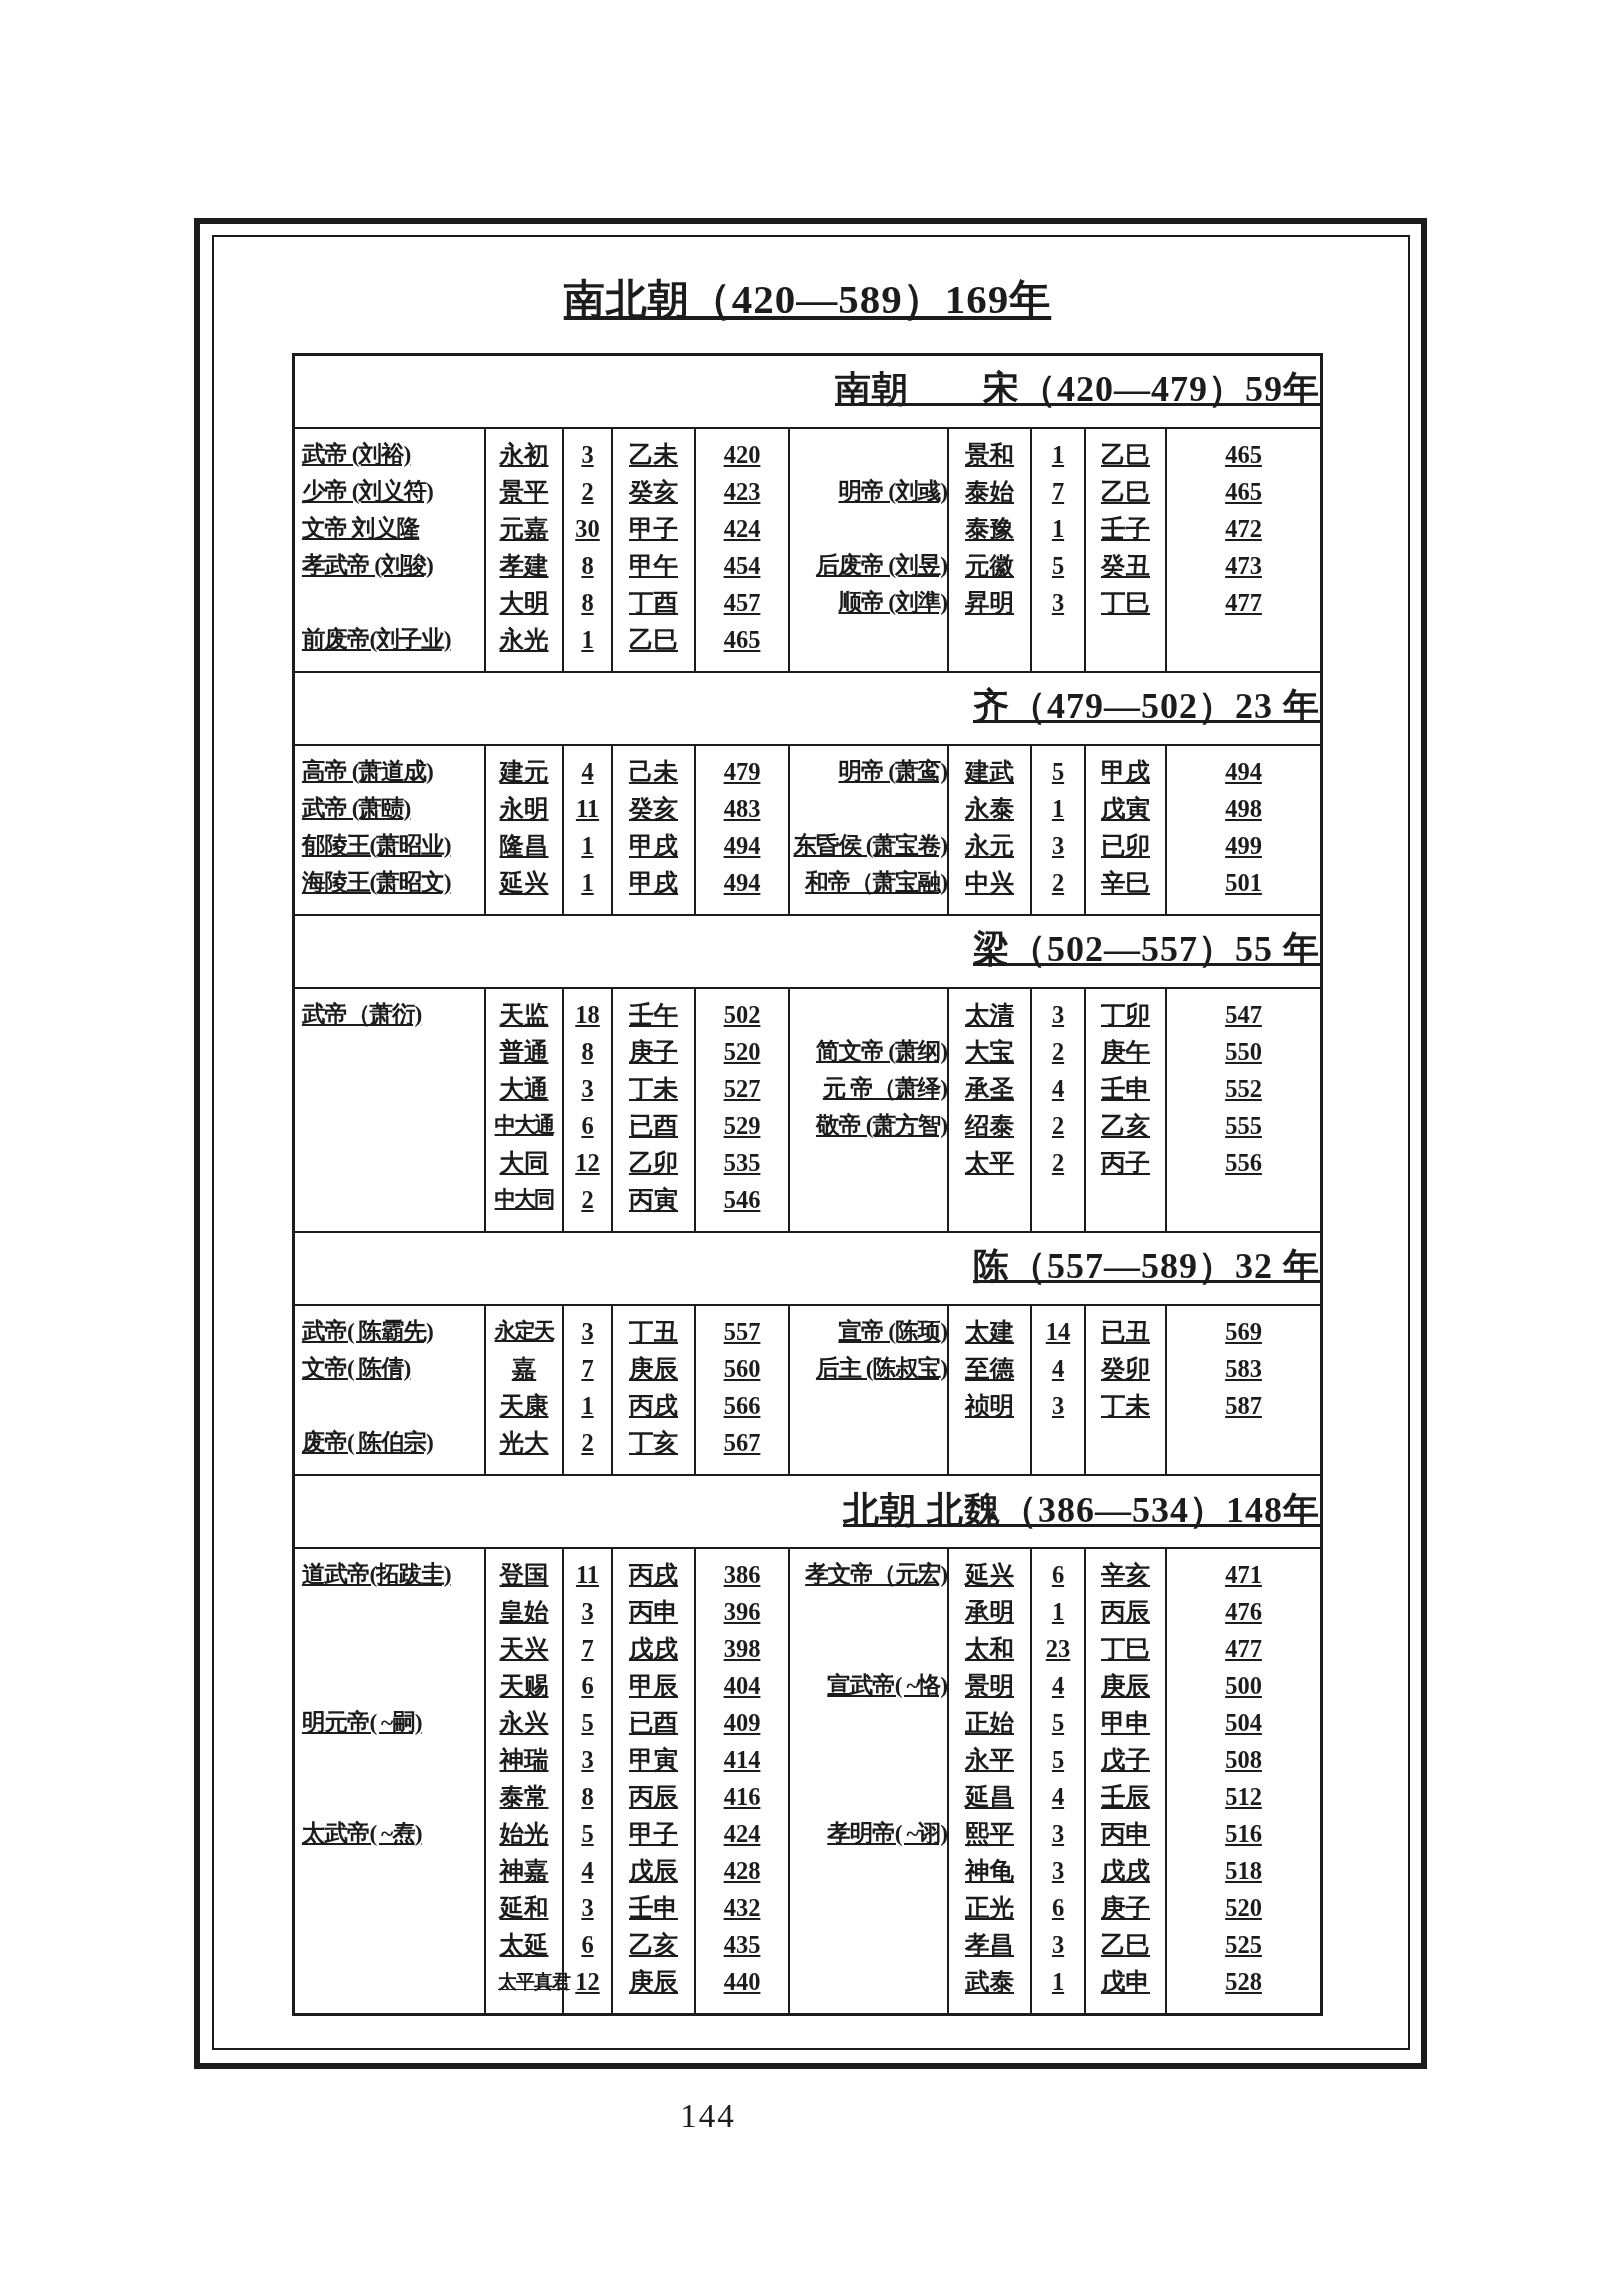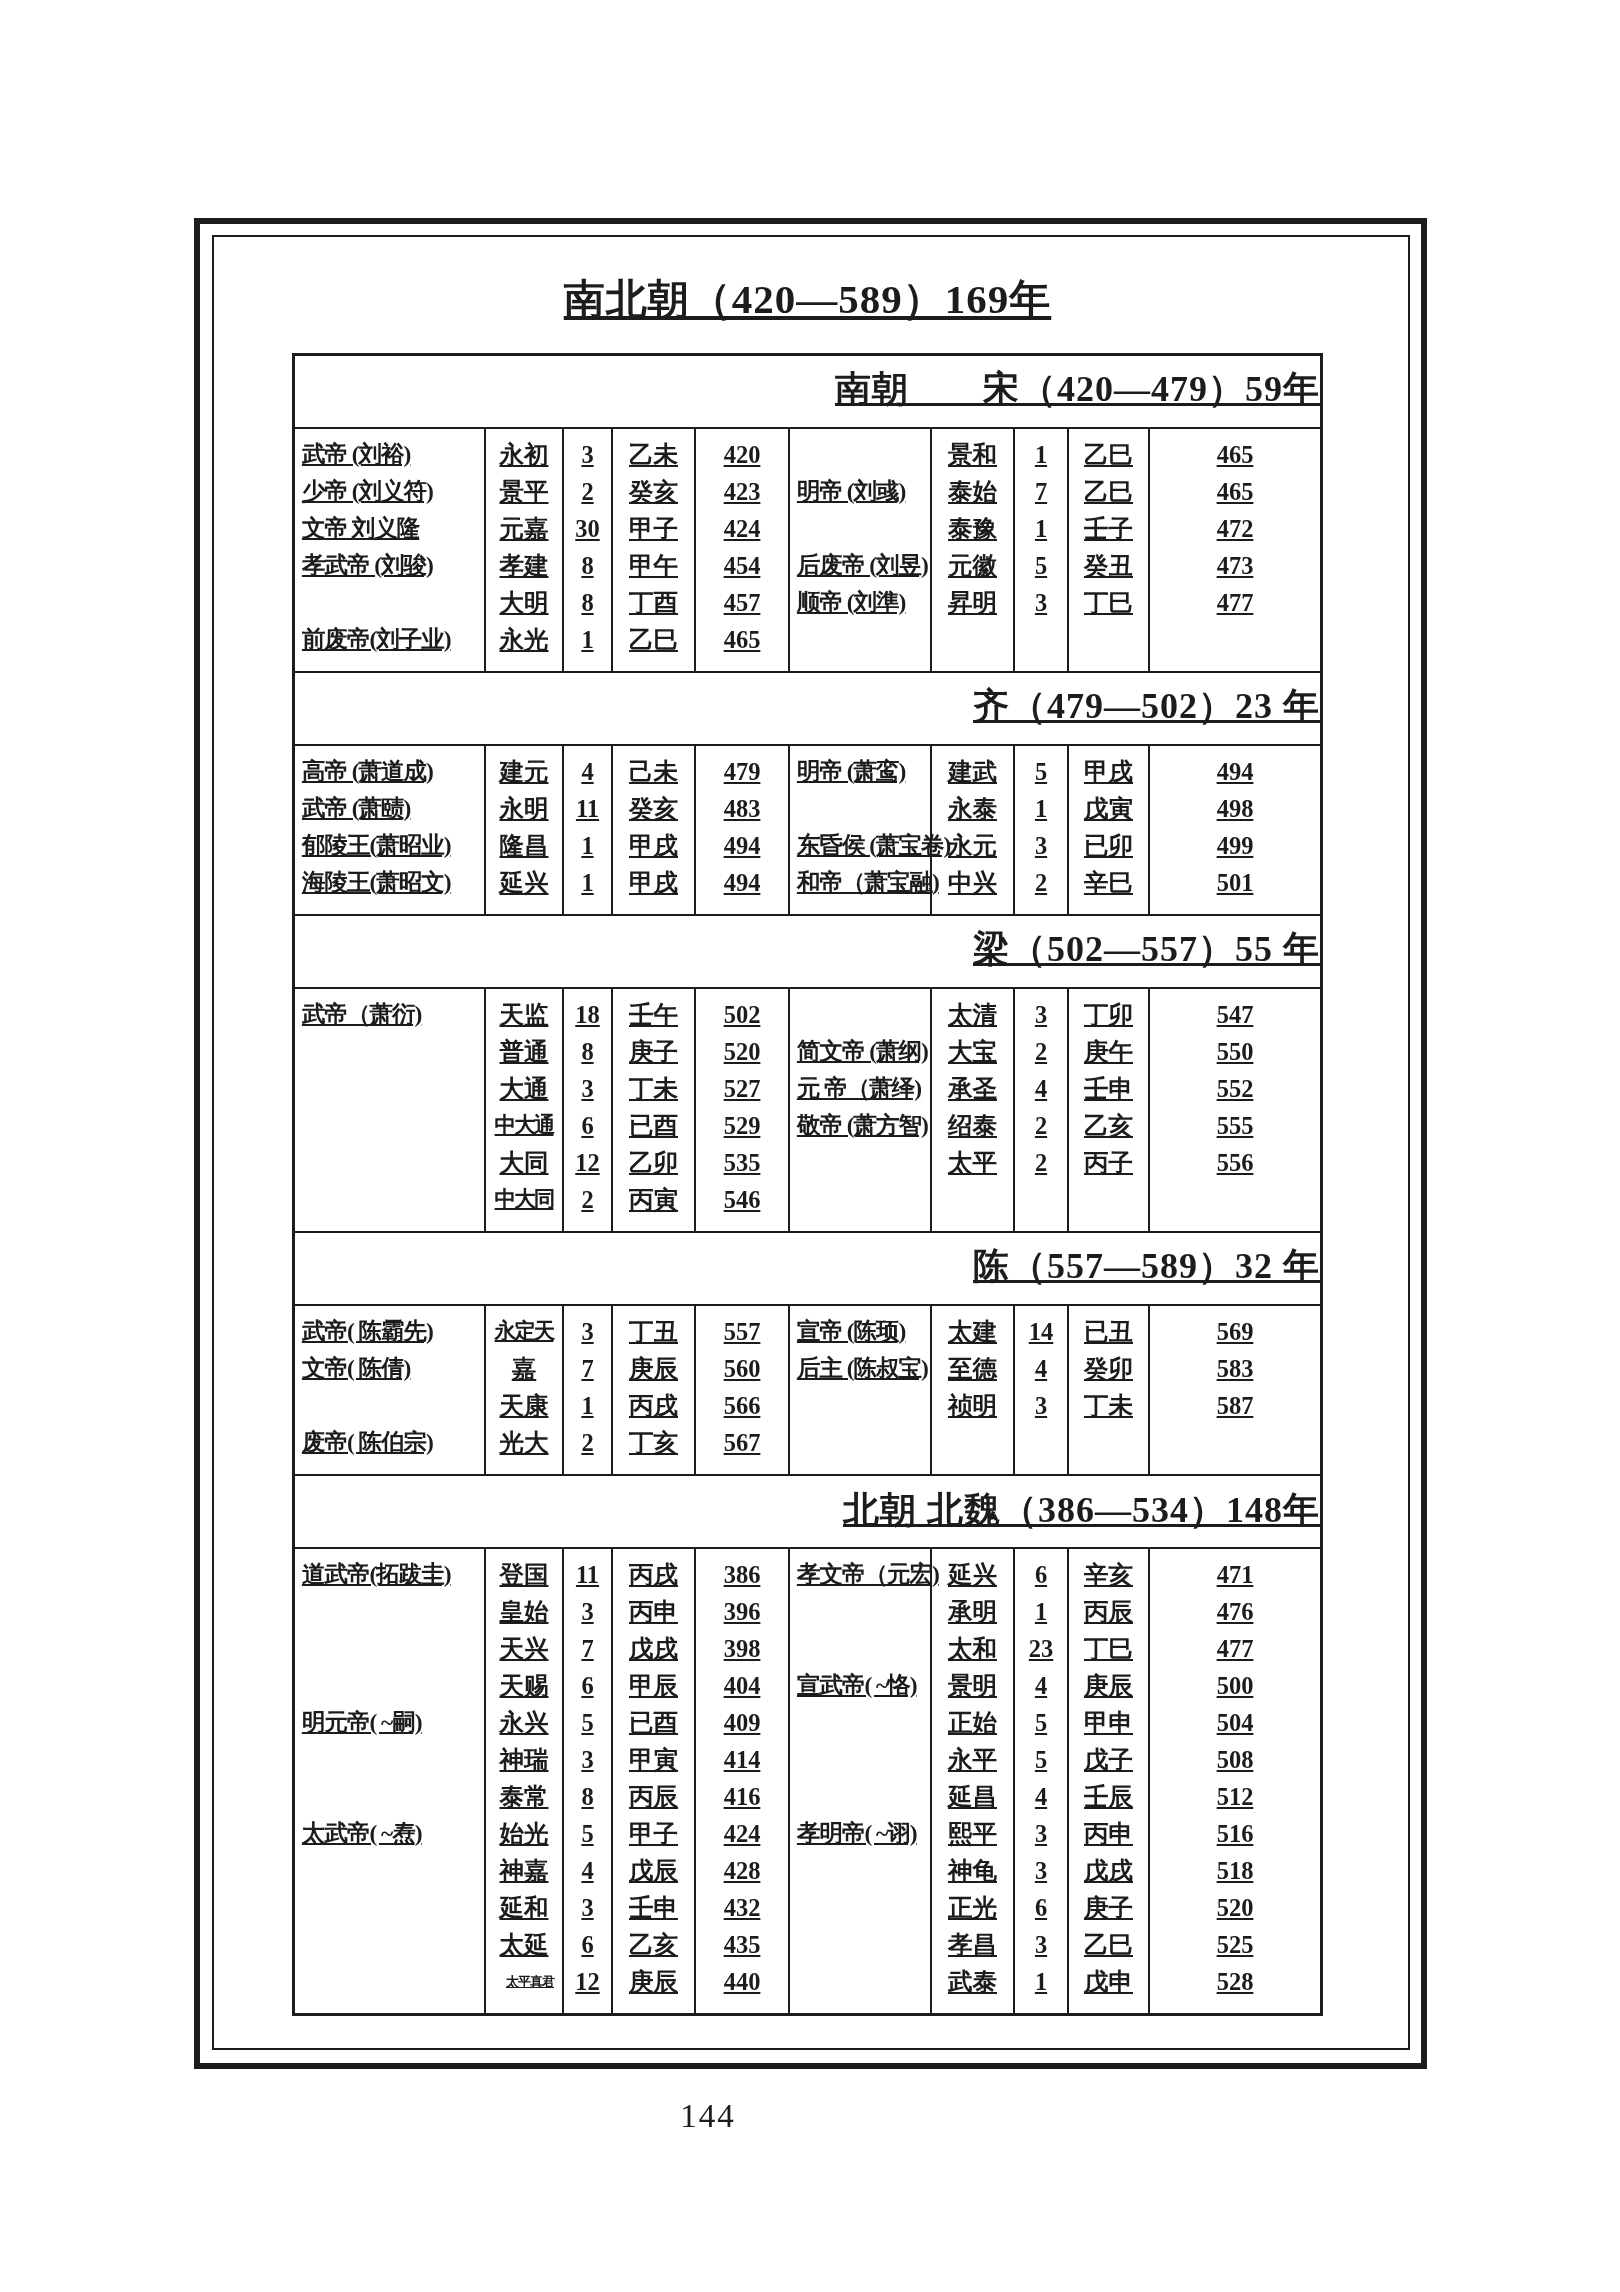--- a/index.html
+++ b/index.html
@@ -35,32 +35,32 @@
   .half{ display:flex; align-items:stretch; }
   .half.left{ width:493px; }
   .half.right{ flex:1; }
   .col{ display:flex; flex-direction:column; border-left:2px solid var(--ink); padding:6.9px 0 12.7px; }
   .half.left .col:first-child{ border-left:none; }
   .half.left .col-emperor{ width:189px; }
   .half.left .col-era{ width:78px;justify-content:flex-end; }
   .half.left .col-num{ width:49px; }
   .half.left .col-ganzhi{ width:83px; }
   .half.left .col-year{ flex:1; }
-  .half.right .col-emperor{ width:142px; }
+  .half.right .col-emperor{ width:159px;align-items:flex-end; }
   .half.right .col-era{ width:83px; }
   .half.right .col-num{ width:54px; }
   .half.right .col-ganzhi{ width:81px; }
   .half.right .col-year{ flex:1; }
   .cell{
     height:37px; line-height:37px; font-size:24.5px; font-weight:bold;
     text-align:center; white-space:nowrap; overflow:visible;
   }
   .cell-emperor{ text-align:left; padding-left:6.9px; font-size:23.5px; letter-spacing:-1px; }
   .cell-era.small{ font-size:21.6px; letter-spacing:-2px; }
-  .cell-era.tiny{ font-size:13px; letter-spacing:-1px;padding-left:12px; }
+  .cell-era.tiny{ font-size:19px; letter-spacing:-1px;padding-left:12px; }
   .page-number{
     position:absolute; top:2098px; left:0; width:1416px;
     text-align:center; font-size:33px; letter-spacing:2px;
   }
 </style>
 </head>
 <body>
 
 <div class="frame-outer"></div>
 <div class="frame-inner"></div>

